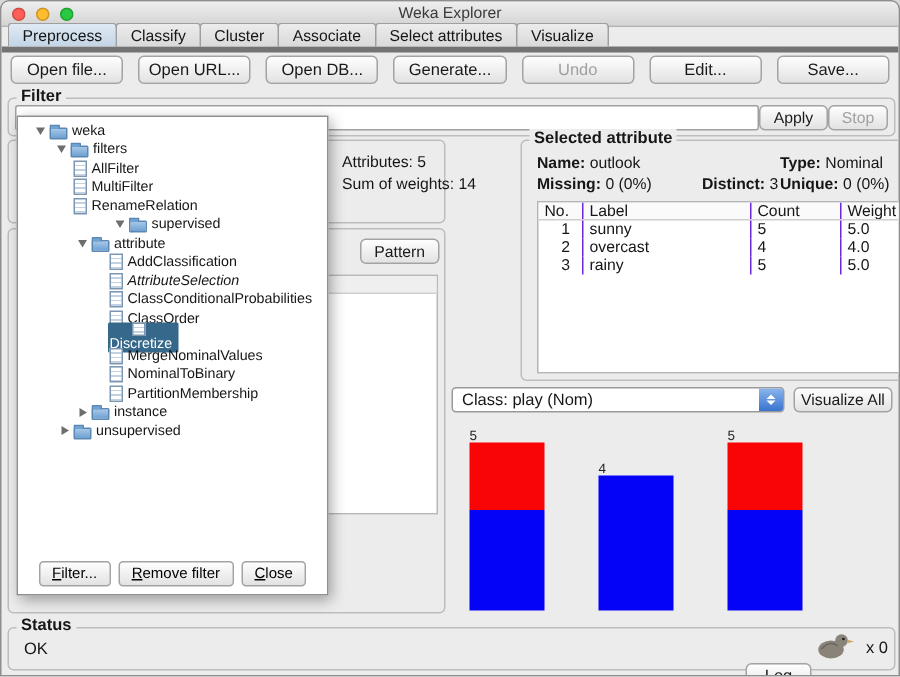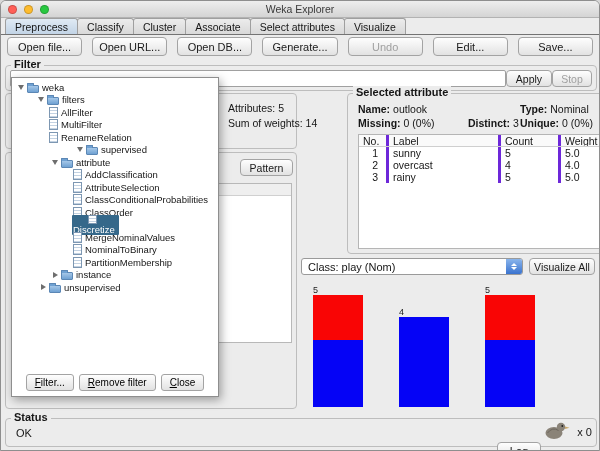--- a/index.html
+++ b/index.html
@@ -12,21 +12,21 @@
   
   .titlebar { position:absolute; top:0; left:0; right:0; height:17px;
     background:linear-gradient(#eeeeee,#d4d4d4); border-bottom:1px solid #b2b2b2;
     display:flex; align-items:center; justify-content:center; }
   .titlebar .title { font-size:10.5px; color:#3a3a3a; }
   .lights { position:absolute; left:7px; top:4px; display:flex; gap:7px; }
   .light { width:9px; height:9px; border-radius:50%; border:1px solid rgba(0,0,0,.2); }
   .light.red { background:#ff5f57; } .light.yellow { background:#febc2e; } .light.green { background:#28c840; }
   
   .tabbar { position:absolute; top:17px; left:0; right:0; height:17px;
-    display:flex; align-items:flex-end; padding-left:4px; border-bottom:1px solid #737373; }
+    display:flex; align-items:flex-end; padding-left:4px; border-bottom:4px solid #737373; }
   .tab { display:flex; align-items:center; height:16px; padding:0 9px; font-size:10.5px;
     border:1px solid #9f9f9f; border-bottom:none; border-radius:3px 3px 0 0;
     background:linear-gradient(#ececec,#d9d9d9); margin-right:-1px; cursor:default; }
   .tab.sel { background:linear-gradient(#e0eaf4,#c2d4e6); }
   
   .btn { display:inline-flex; align-items:center; justify-content:center;
     background:linear-gradient(#fefefe,#e2e2e2); border:1px solid #a3a3a3; border-radius:4px;
     height:19px; font-size:11px; color:#1a1a1a; font-family:inherit; }
   .btn.small { height:17px; font-size:10.5px; }
   .btn.disabled { color:#a0a0a0; }
@@ -48,21 +48,21 @@
   .attr-list { position:absolute; left:6px; top:30px; width:280px; height:160px;
     background:#fff; border:1px solid #b8b8b8; }
   .attr-list .hdr { height:12px; background:#efefef; border-bottom:1px solid #d0d0d0; }
   
   .kv { position:absolute; font-size:10.5px; white-space:nowrap; }
   .kv b { font-weight:bold; margin-right:3px; }
   .attr-table { position:absolute; left:10px; top:40px; width:276px; height:115px;
     background:#fff; border:1px solid #b5b5b5; font-size:10.5px; overflow:hidden; }
   .trow { display:flex; height:12px; line-height:12px; }
   .trow.head { background:#fafafa; border-bottom:1px solid #cfcfcf; }
-  .tcell { border-right:3px solid #6d28d9; overflow:hidden; white-space:nowrap; }
+  .tcell { border-right:1px solid #6d28d9; overflow:hidden; white-space:nowrap; }
   .c0 { width:30px; padding:0 8px 0 2px; text-align:right; }
   .c1 { width:112px; padding-left:4px; }
   .c2 { width:60px; padding-left:4px; }
   .c3 { flex:1; padding-left:4px; border-right:none; }
   .trow.head .c0 { text-align:left; padding-left:4px; }
   
   .combo { position:absolute; left:300px; top:257px; width:222px; height:17px;
     background:#fff; border:1px solid #9a9a9a; border-radius:3px; display:flex;
     align-items:center; font-size:11px; }
   .combo .ctext { flex:1; padding-left:6px; white-space:nowrap; overflow:hidden; }
@@ -243,21 +243,21 @@
         <path d="M21 6.5 l4.5 1.2 -4.5 1.2 z" fill="#c9a86a"></path>
         <circle cx="18.3" cy="6" r="0.9" fill="#1d1d1d"></circle>
         <path d="M3.5 13 q5 -6.5 11 -2.5" stroke="#6b655c" stroke-width="1" fill="none"></path>
       </svg>
     </span>
     <span class="weka-count">x 0</span>
   </div>
 
   <div class="popup">
     <div class="tree">
-        <div class="tree-row" style="padding-left: 4px; text-align: center;">
+        <div class="tree-row" style="padding-left: 10px; text-align: center;">
           <span class="twisty exp"></span>
           <span class="node">
             <span class="folder-icon"></span>
             <span class="tree-label">weka</span>
           </span>
         </div>
         <div class="tree-row" style="padding-left: 24px;">
           <span class="twisty exp"></span>
           <span class="node">
             <span class="folder-icon"></span>
@@ -299,21 +299,21 @@
             <span class="tree-label">attribute</span>
           </span>
         </div>
         <div class="tree-row" style="padding-left: 50px;">
           <span class="twisty"></span>
           <span class="node">
             <span class="doc-icon"></span>
             <span class="tree-label">AddClassification</span>
           </span>
         </div>
-        <div class="tree-row" style="padding-left: 50px;">
+        <div class="tree-row" style="padding-left: 50px; font-style: italic;">
           <span class="twisty"></span>
           <span class="node">
             <span class="doc-icon"></span>
             <span class="tree-label">AttributeSelection</span>
           </span>
         </div>
         <div class="tree-row" style="padding-left: 50px;">
           <span class="twisty"></span>
           <span class="node">
             <span class="doc-icon"></span>

